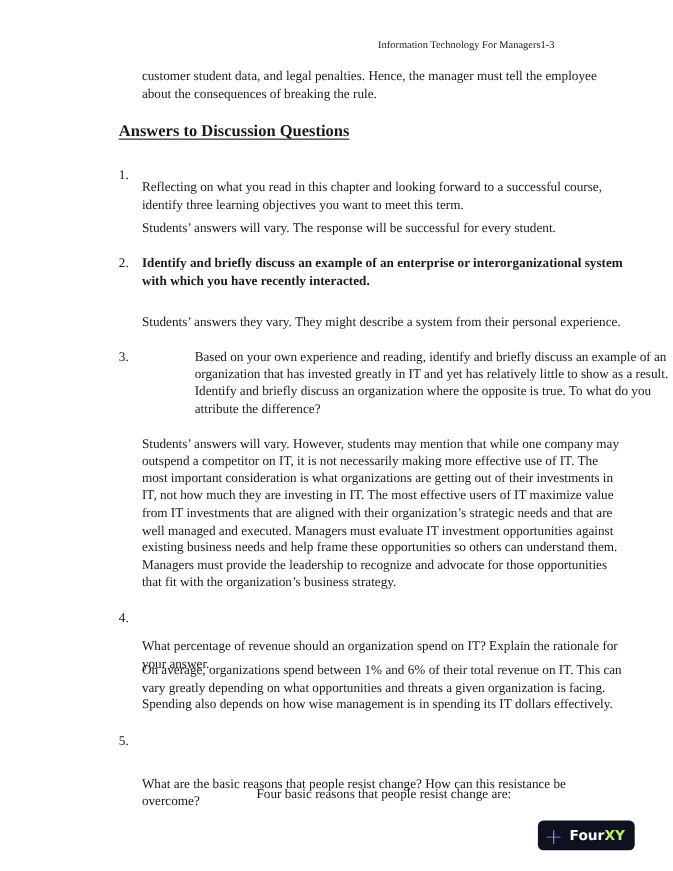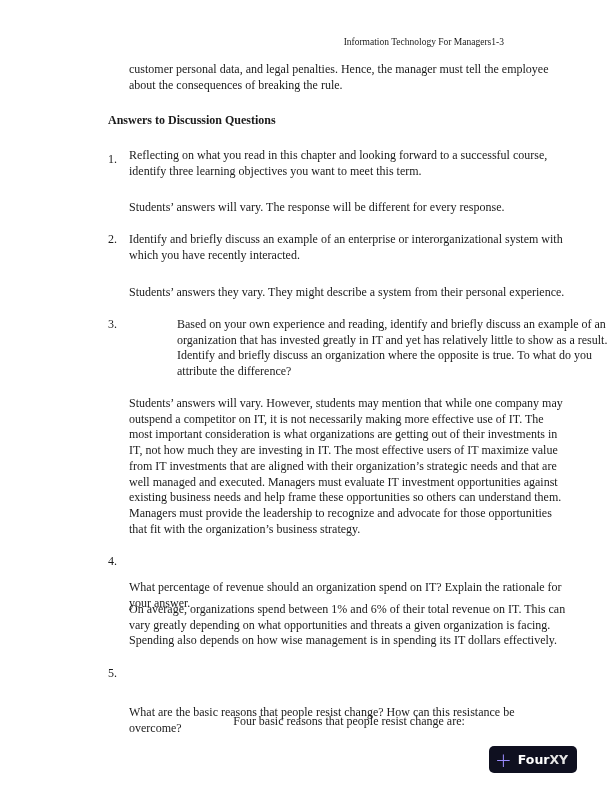--- a/index.html
+++ b/index.html
@@ -3,49 +3,49 @@
 <meta charset="utf-8">
 <style>
   html, body { margin: 0; padding: 0; background: #ffffff; }
   body { width: 612px; height: 792px; position: relative; overflow: hidden;
          font-family: "Liberation Serif", "DejaVu Serif", serif; color: #1a1a1a; }
   .running-head { position: absolute; top: 37px; left: 108px; width: 396px;
                   font-size: 9.5px; display: flex; justify-content: flex-end; }
   .content { position: absolute; left: 108px; top: 0; width: 420px; font-size: 12px; line-height: 15.7px; }
   .para { position: absolute; left: 21px; width: 440px; margin: 0; }
   .num { position: absolute; left: 0; }
-  .heading { position: absolute; left: 0; top: 113px; font-size: 12px; font-weight: bold;
-             text-underline-offset: 2px; margin: 0; white-space: nowrap; }
+  .heading { position: absolute; left: 0; top: 113px; font-size: 15px; font-weight: bold;
+             text-decoration: underline; text-underline-offset: 2px; margin: 0; white-space: nowrap; }
   .badge { position: absolute; left: 489px; top: 746px; width: 88px; height: 27px;
            background: #0f1020; border-radius: 5px; display: flex; align-items: center;
            padding-left: 6px; box-sizing: border-box; }
   .badge .plus { color: #9b8cff; font-family: "DejaVu Sans", sans-serif; font-size: 20px;
                  line-height: 1; margin-right: 6px; font-weight: 300; }
   .badge .brand { font-family: "DejaVu Sans", sans-serif; font-weight: bold; font-size: 12.5px; color: #ffffff; }
-  .badge .brand .xy { color: #e5e5e5; }
+  .badge .brand .xy { color: #bef264; }
 </style>
 </head>
 <body>
 
 <div class="running-head">
   <span>Information Technology For Managers</span>
   <span>1-3</span>
 </div>
 
 <div class="content">
-  <p class="para" style="top:62px;">customer personal data, and legal penalties. Hence, the manager must tell the employee about the consequences of breaking the rule.</p>
+  <p class="para" style="top:62px;">customer student data, and legal penalties. Hence, the manager must tell the employee about the consequences of breaking the rule.</p>
 
   <h2 class="heading">Answers to Discussion Questions</h2>
 
   <span class="num" style="top:152px;">1.</span>
-  <p class="para" style="top:148px;">Reflecting on what you read in this chapter and looking forward to a successful course, identify three learning objectives you want to meet this term.</p>
-  <p class="para" style="top:200px;">Students’ answers will vary. The response will be different for every response.</p>
+  <p class="para" style="top:163px;">Reflecting on what you read in this chapter and looking forward to a successful course, identify three learning objectives you want to meet this term.</p>
+  <p class="para" style="top:200px;">Students’ answers will vary. The response will be successful for every student.</p>
 
   <span class="num" style="top:232px;">2.</span>
-  <p class="para" style="top:232px;">Identify and briefly discuss an example of an enterprise or interorganizational system with which you have recently interacted.</p>
+  <p class="para" style="top:232px;font-weight:bold;">Identify and briefly discuss an example of an enterprise or interorganizational system with which you have recently interacted.</p>
   <p class="para" style="top:285px;">Students’ answers they vary. They might describe a system from their personal experience.</p>
 
   <span class="num" style="top:317px;">3.</span>
   <p class="para" style="top:317px;margin-left:48px;">Based on your own experience and reading, identify and briefly discuss an example of an organization that has invested greatly in IT and yet has relatively little to show as a result. Identify and briefly discuss an organization where the opposite is true. To what do you attribute the difference?</p>
   <p class="para" style="top:396px;">Students’ answers will vary. However, students may mention that while one company may outspend a competitor on IT, it is not necessarily making more effective use of IT. The most important consideration is what organizations are getting out of their investments in IT, not how much they are investing in IT. The most effective users of IT maximize value from IT investments that are aligned with their organization’s strategic needs and that are well managed and executed. Managers must evaluate IT investment opportunities against existing business needs and help frame these opportunities so others can understand them. Managers must provide the leadership to recognize and advocate for those opportunities that fit with the organization’s business strategy.</p>
 
   <span class="num" style="top:554px;">4.</span>
   <p class="para" style="top:580px;">What percentage of revenue should an organization spend on IT? Explain the rationale for your answer.</p>
   <p class="para" style="top:602px;font-family:Liberation Serif, serif;">On average, organizations spend between 1% and 6% of their total revenue on IT. This can vary greatly depending on what opportunities and threats a given organization is facing. Spending also depends on how wise management is in spending its IT dollars effectively.</p>
 

